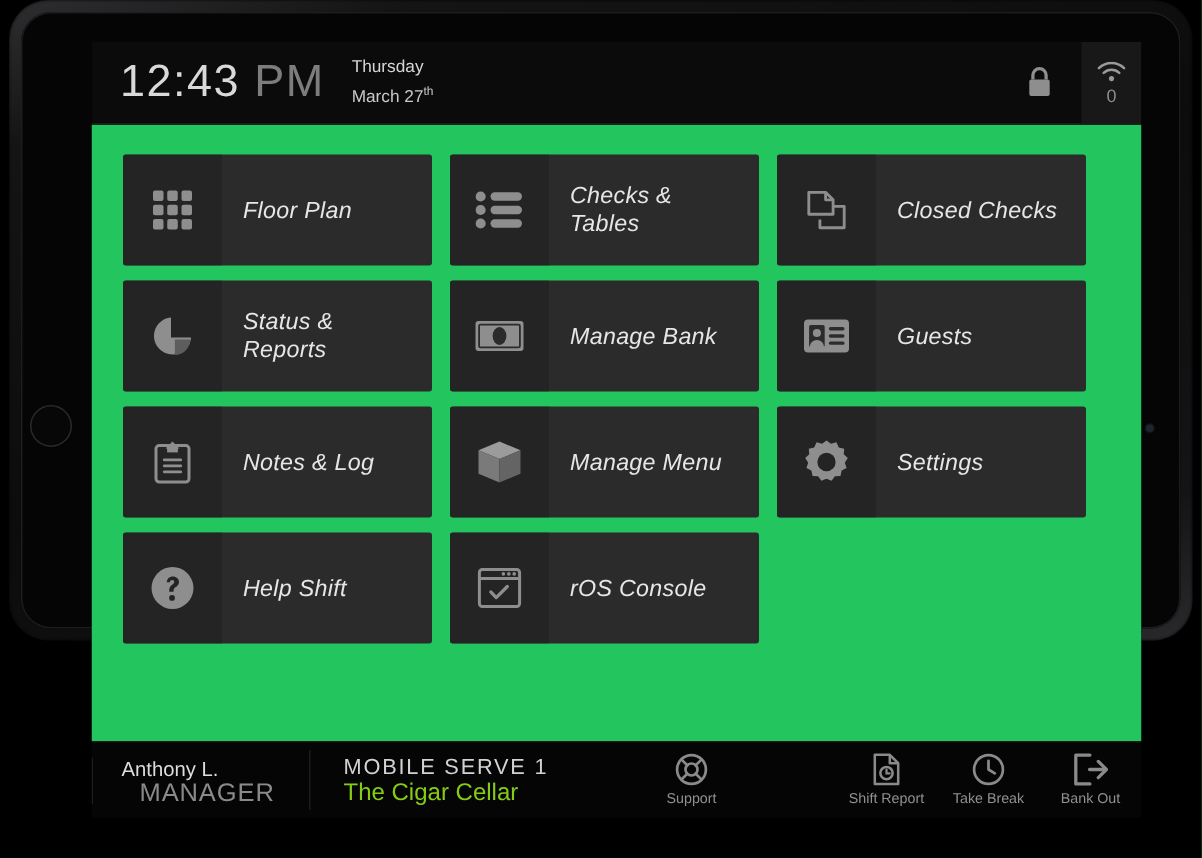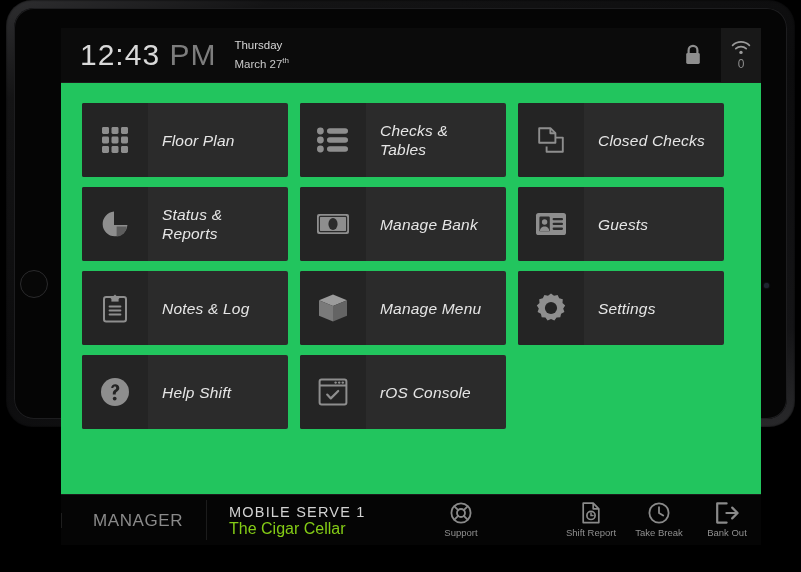--- a/index.html
+++ b/index.html
@@ -416,20 +416,21 @@
           <div class="tile-label">rOS Console</div>
         </div>
 
         <div class="tile tile-empty"></div>
 
       </div>
     </div>
 
     <div class="footer">
       <div class="foot-user">
+        <div class="user-name">Anthony L.</div>
         <div class="user-role">MANAGER</div>
       </div>
       <div class="foot-sep"></div>
       <div class="foot-venue">
         <div class="venue-name">MOBILE SERVE 1</div>
         <div class="venue-sub">The Cigar Cellar</div>
       </div>
 
       <div class="foot-actions">
 

